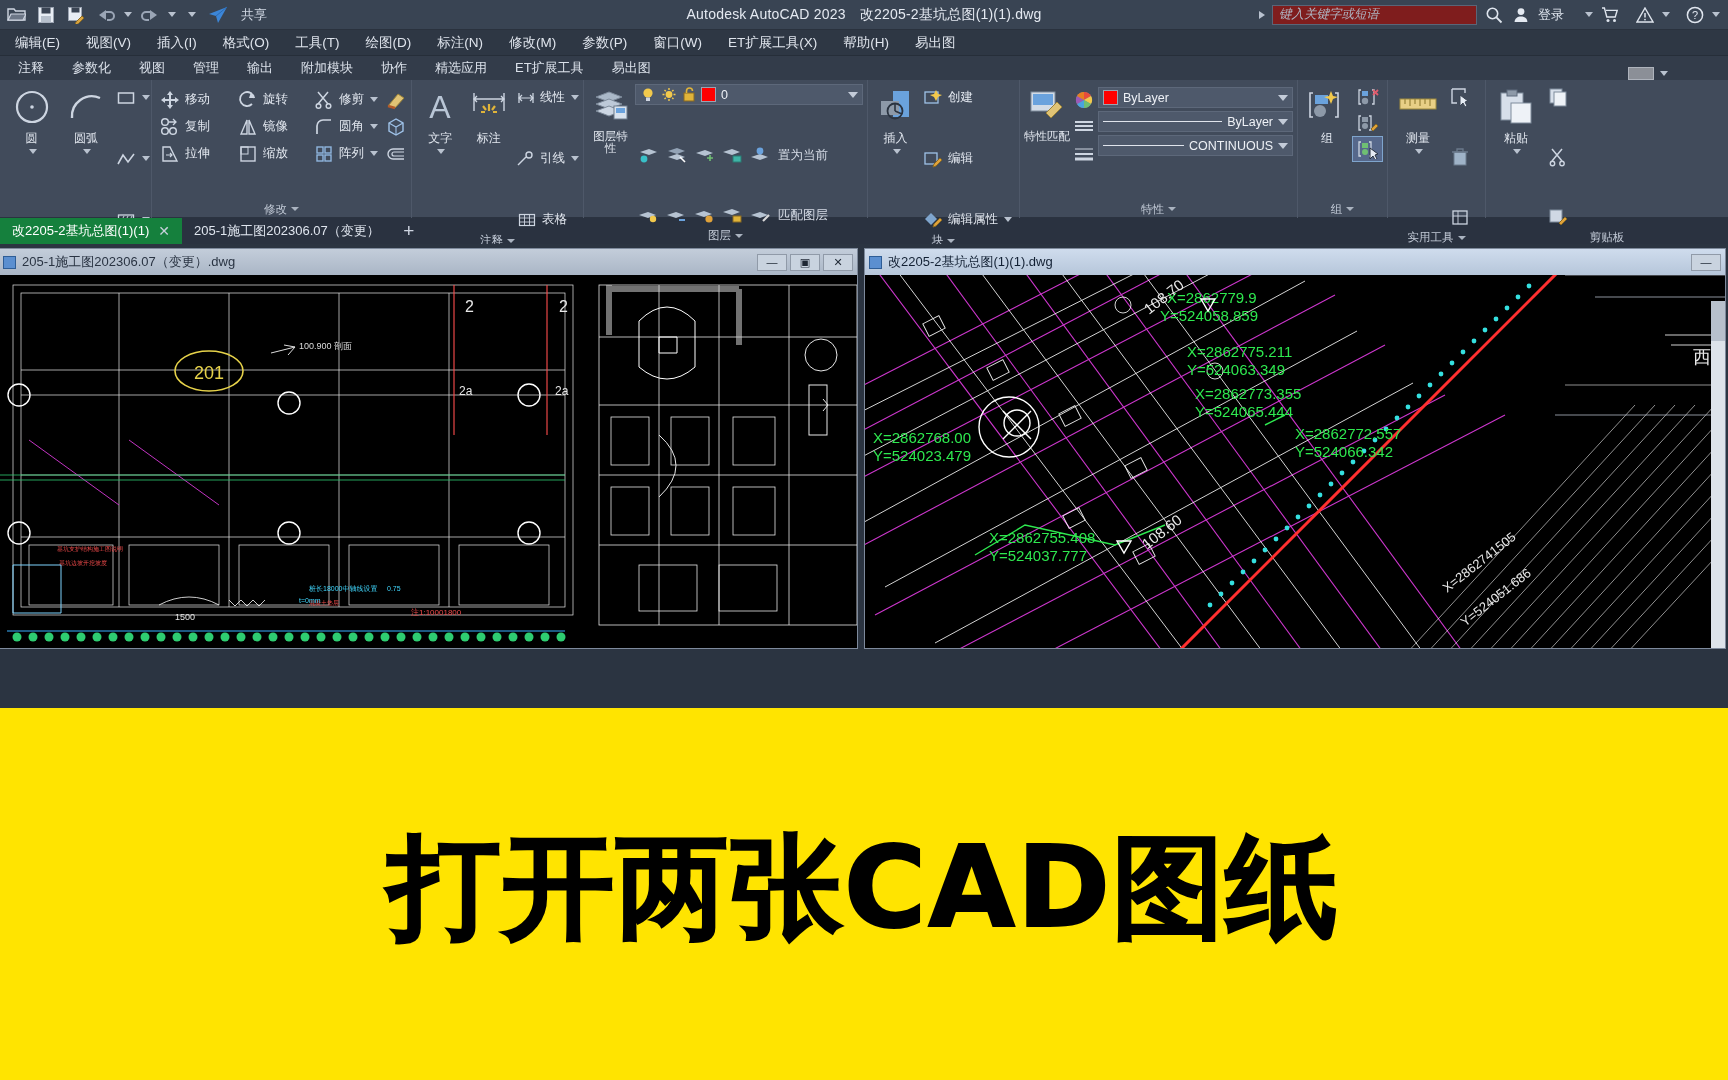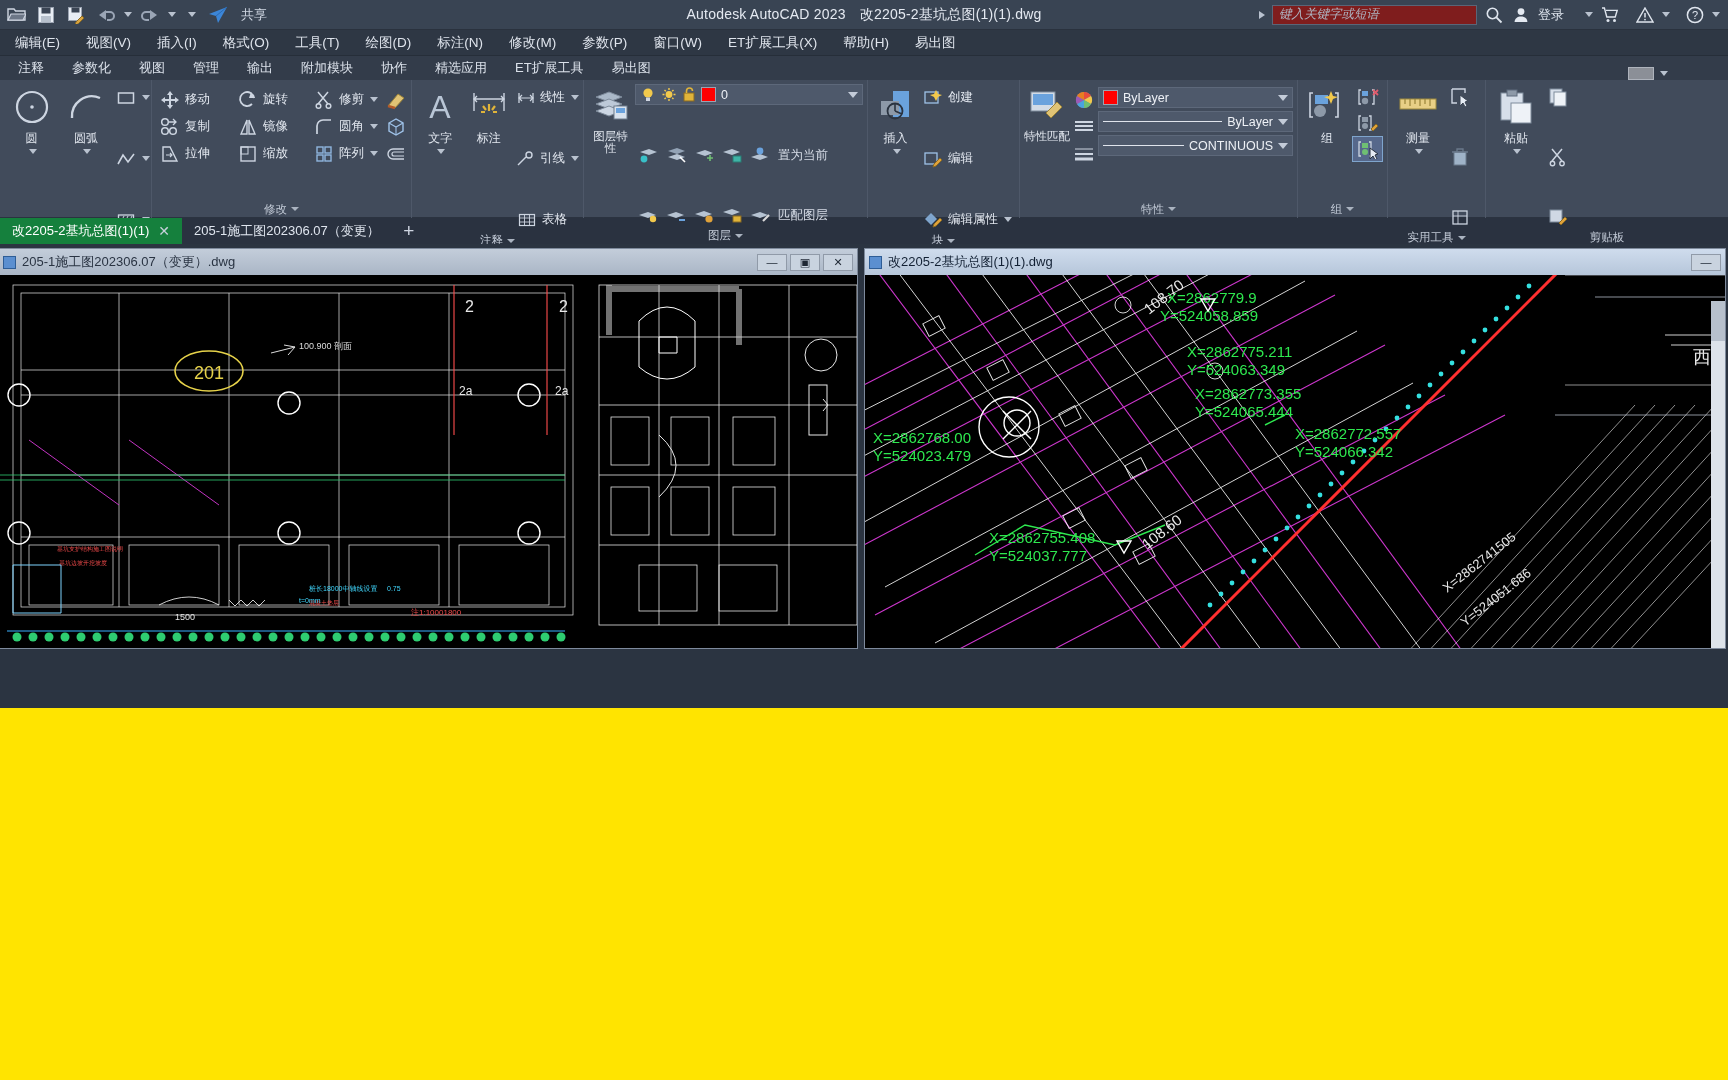--- a/index.html
+++ b/index.html
@@ -1130,15 +1130,16 @@
           </g>
         </svg>
         <div class="scrollv">
           <div class="thumb"></div>
         </div>
       </div>
     </div>
   </div>
 
   <div class="banner">
+    <div class="l1">打开两张CAD图纸</div>
   </div>
 
 </div>
 
 </body></html>

